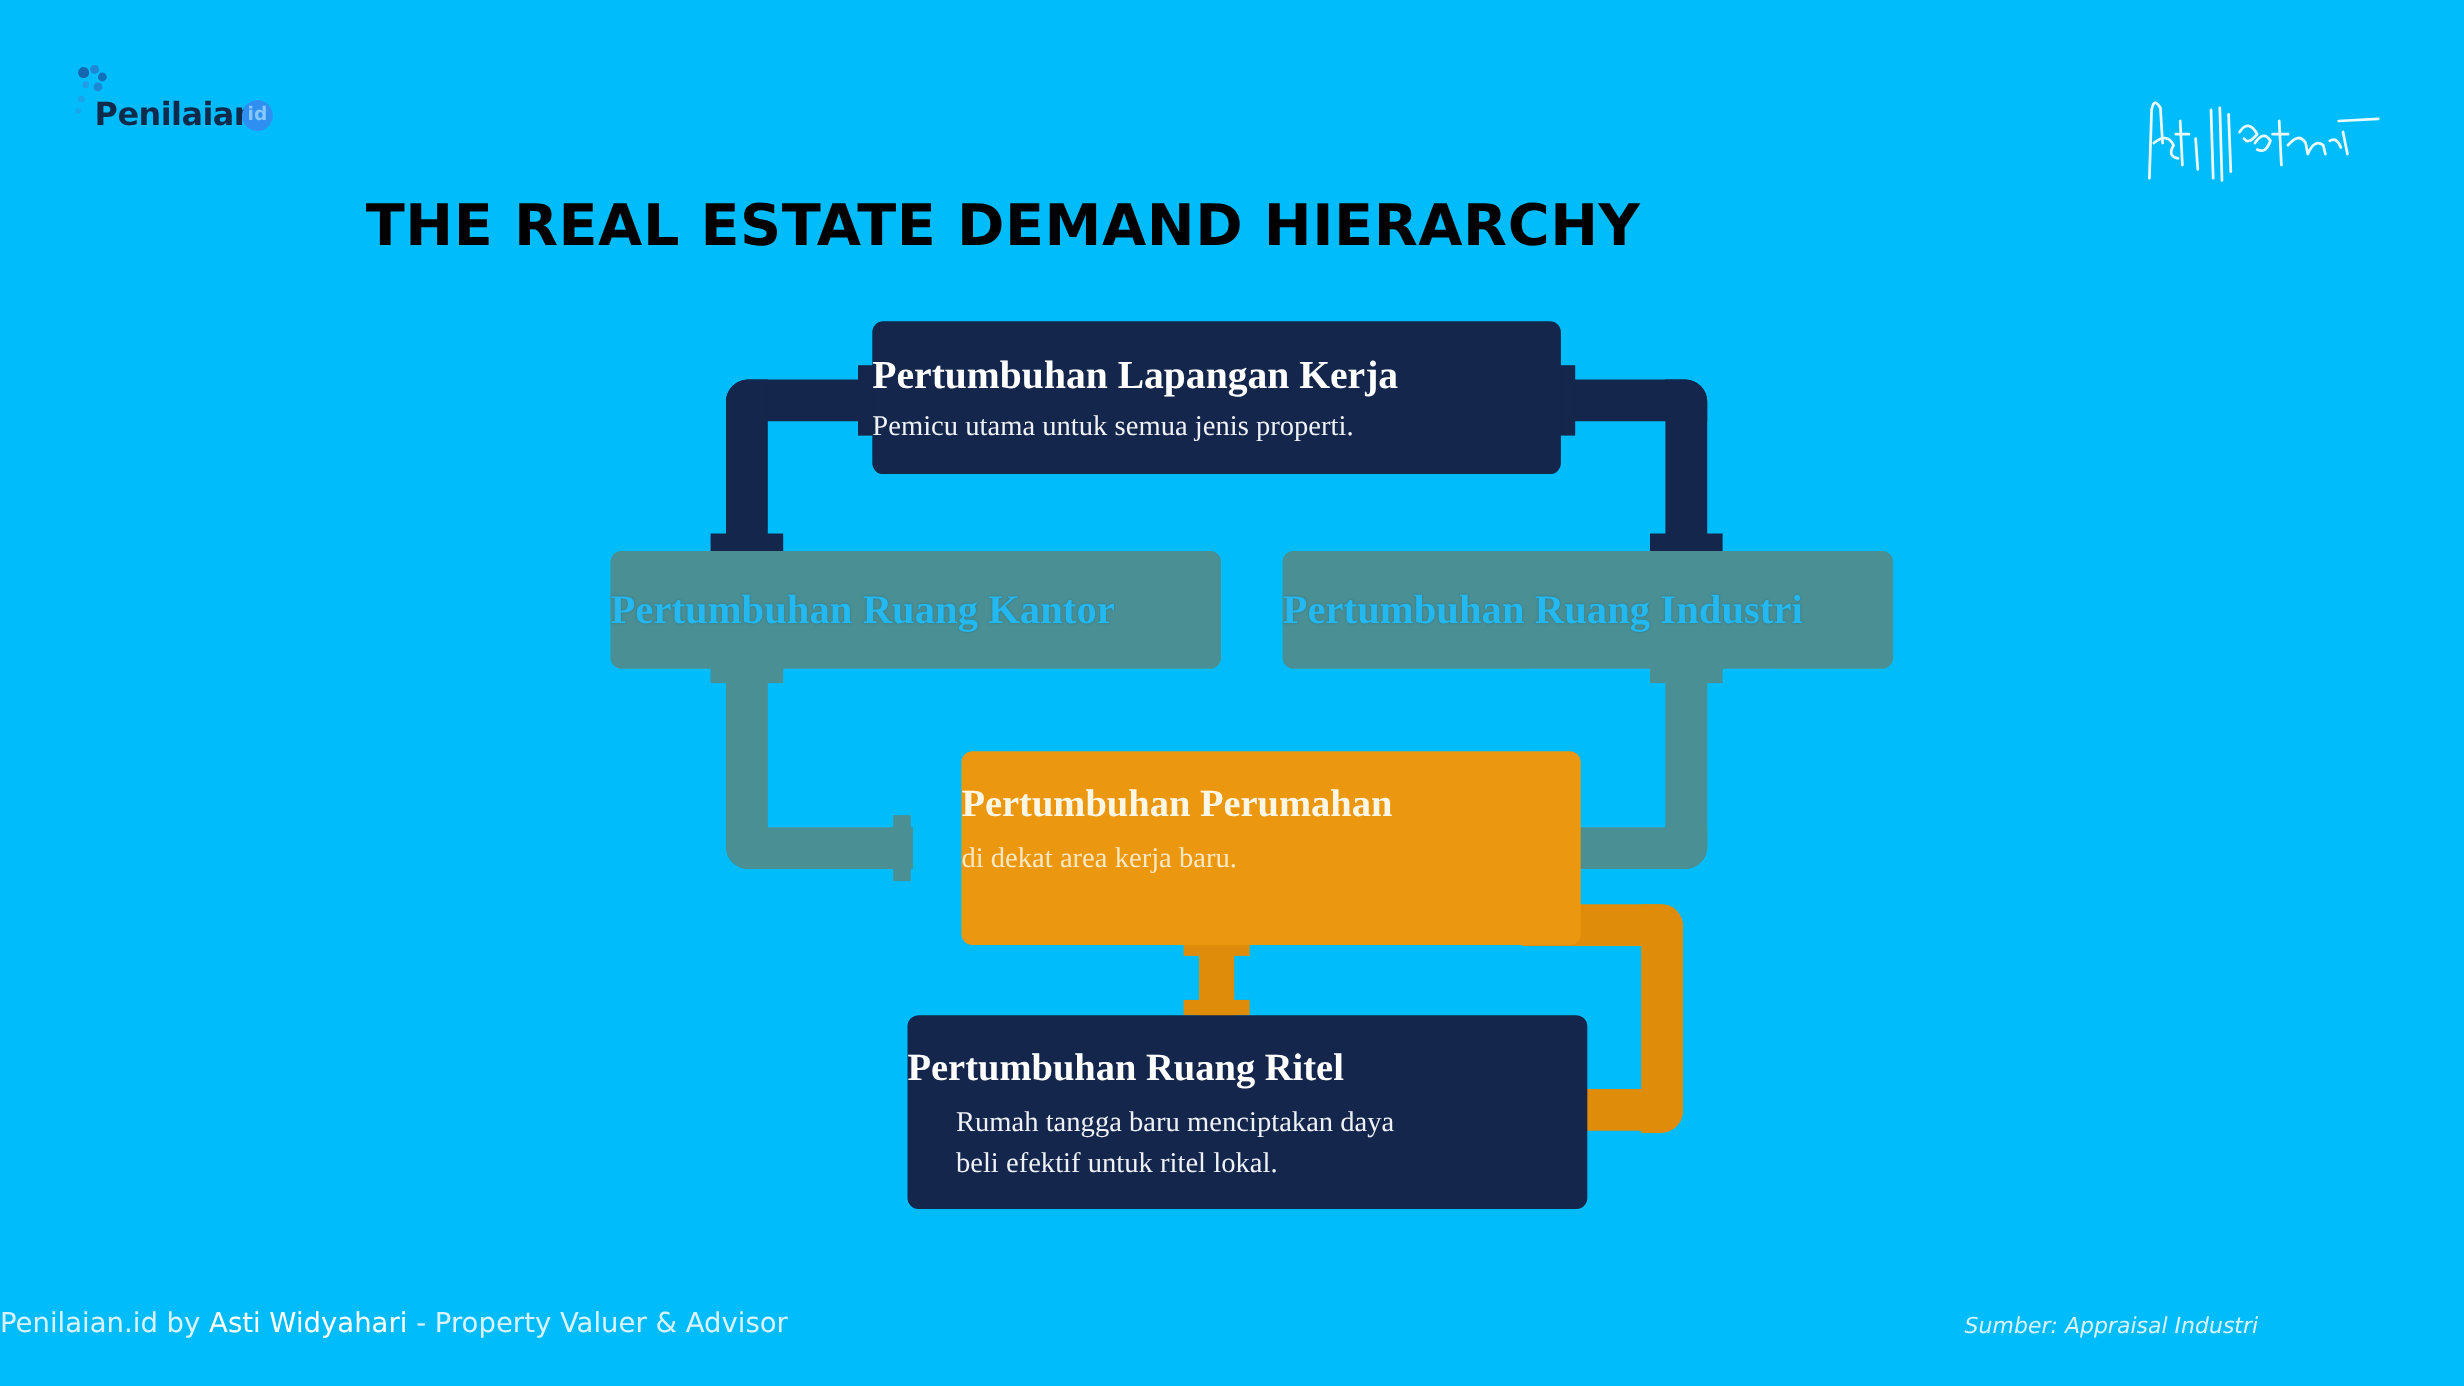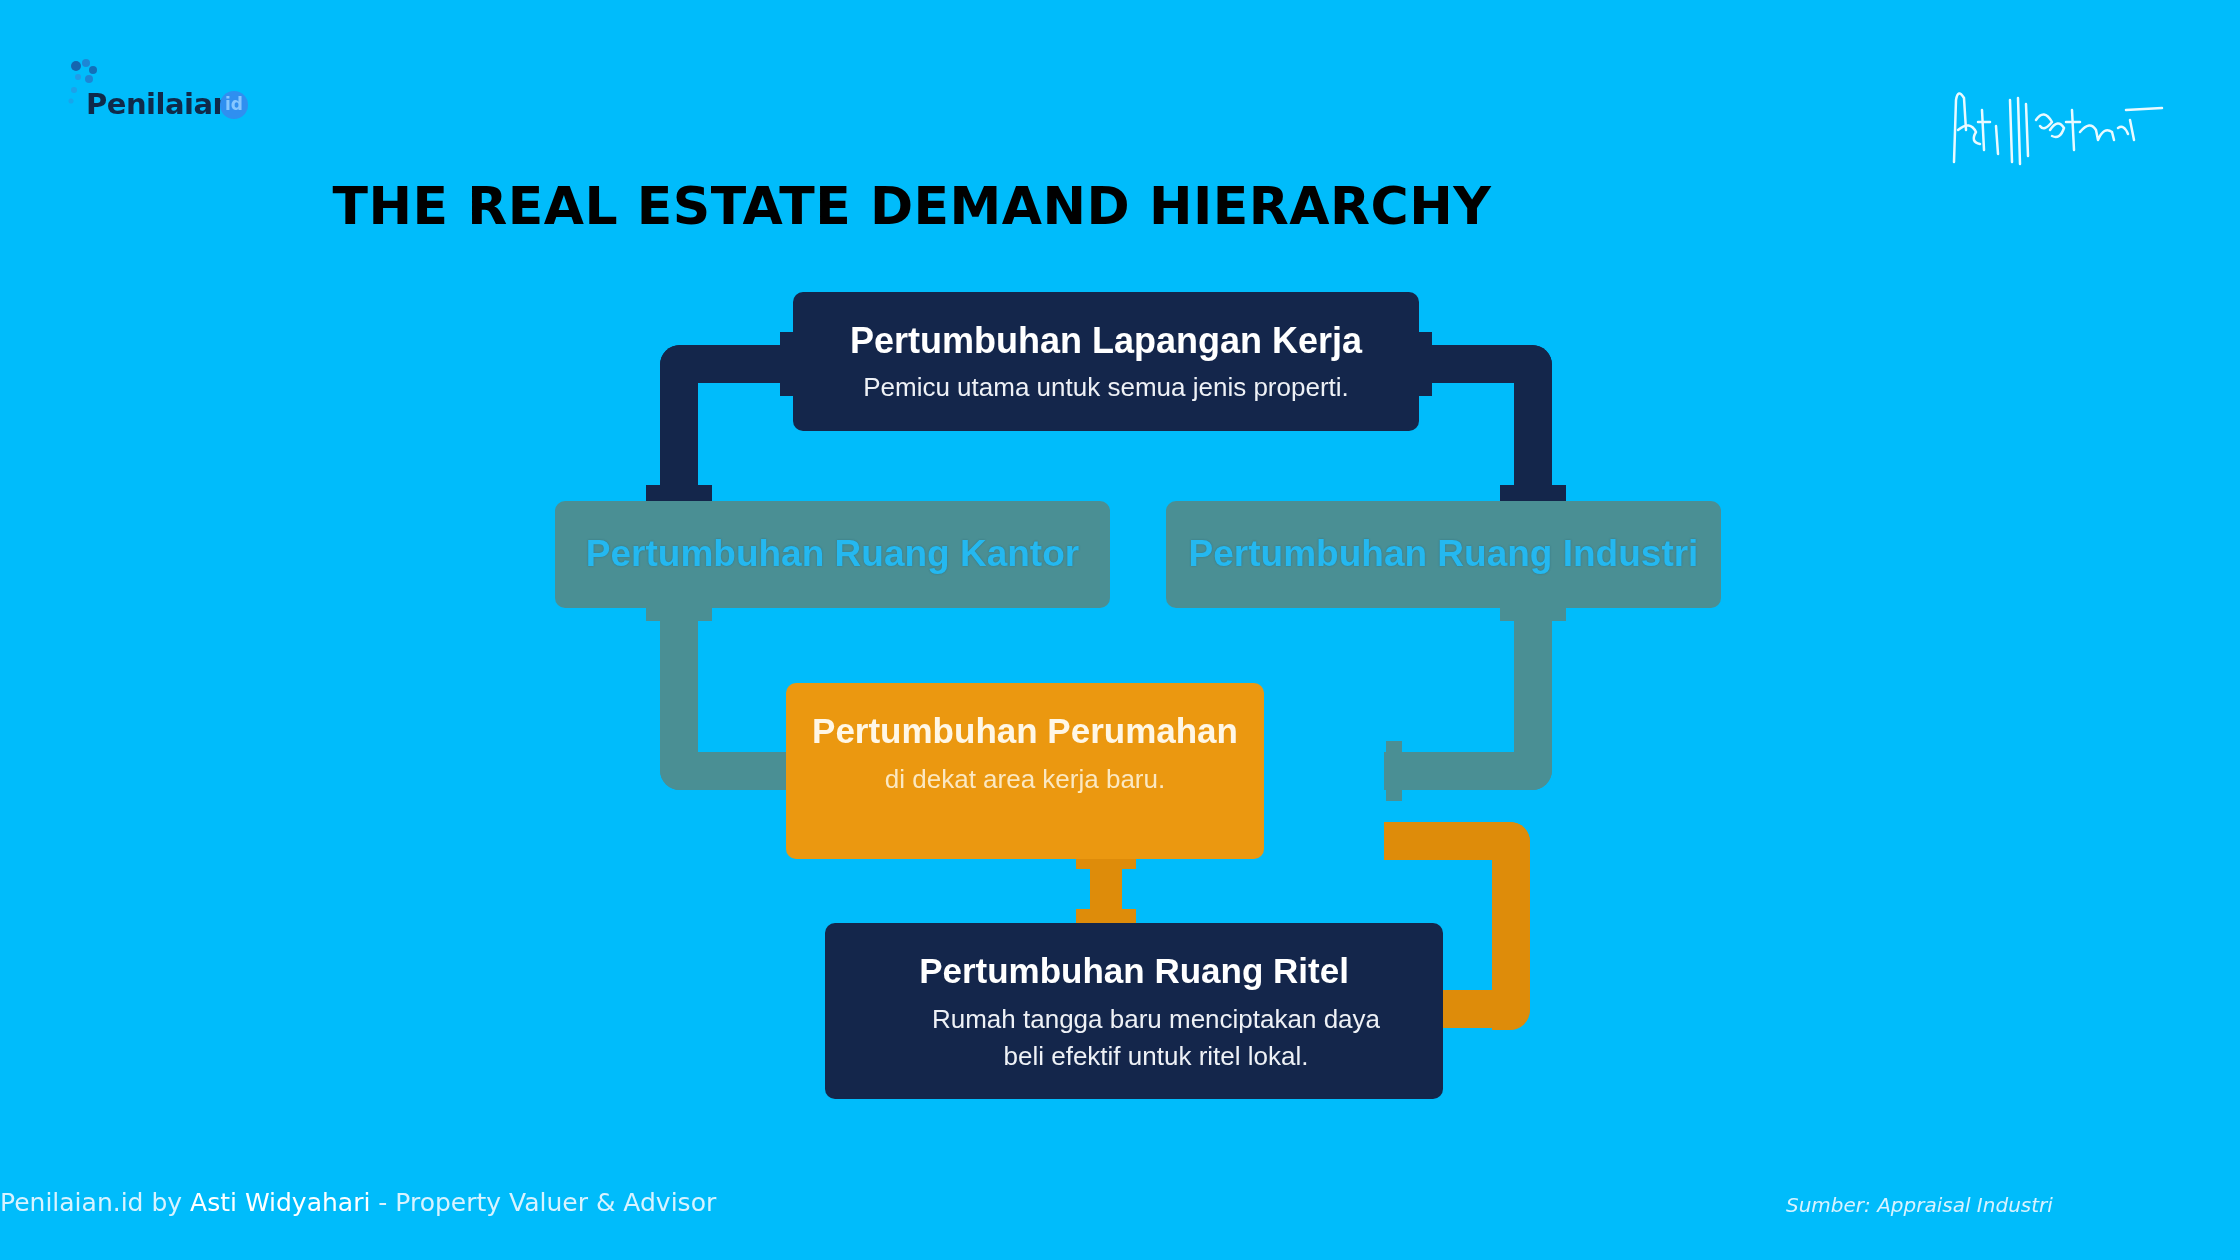--- a/index.html
+++ b/index.html
@@ -34,32 +34,32 @@
     font-family: "DejaVu Sans", sans-serif;
   }
 
   
   .pipe { position: absolute; }
   .navy { background: #14264b; }
   .teal { background: #4a8f94; }
   .orange { background: #e3900c; }
 
   
-  .box { position: absolute; border-radius: 10px; text-align: center; color: #fff; box-sizing: border-box; }
+  .box { position: absolute; border-radius: 10px; color: #fff; box-sizing: border-box; font-family: Liberation Serif, serif; }
   .box .bt { font-weight: 700; }
   .box-top { left: 793px; top: 292px; width: 626px; height: 139px; background: #14264b; }
   .box-top .bt { font-size: 36px; margin-top: 28px; }
   .box-top .bd { font-size: 26px; margin-top: 10px; color: #eef1f6; }
 
   .box-mid { top: 501px; width: 555px; height: 107px; background: #4a8f94; margin-left: 32px; }
   .box-mid .bt { font-size: 37px; margin-top: 32px; color: #24b8f0; text-shadow: 0 0 2px rgba(0,60,90,0.35); }
   .box-left { left: 523px; }
   .box-right { left: 1134px; }
 
-  .box-orange { left: 786px; top: 683px; width: 478px; height: 176px; background: #eb9810; }
+  .box-orange { left: 874px; top: 683px; width: 563px; height: 176px; background: #eb9810; }
   .box-orange .bt { font-size: 35px; margin-top: 28px; color: #fff7e6; }
   .box-orange .bd { font-size: 26px; margin-top: 10px; line-height: 37px; color: #fbe8c2; }
 
   .box-bottom { left: 825px; top: 923px; width: 618px; height: 176px; background: #14264b; }
   .box-bottom .bt { font-size: 35px; margin-top: 28px; }
   .box-bottom .bd { font-size: 26px; margin-top: 10px; line-height: 37px; color: #eef1f6; padding-left: 44px; }
 
   .footer {
     left: 0; width: 2240px; top: 1188px; text-align: left;
     font-size: 25px; color: #d8f3ff;

